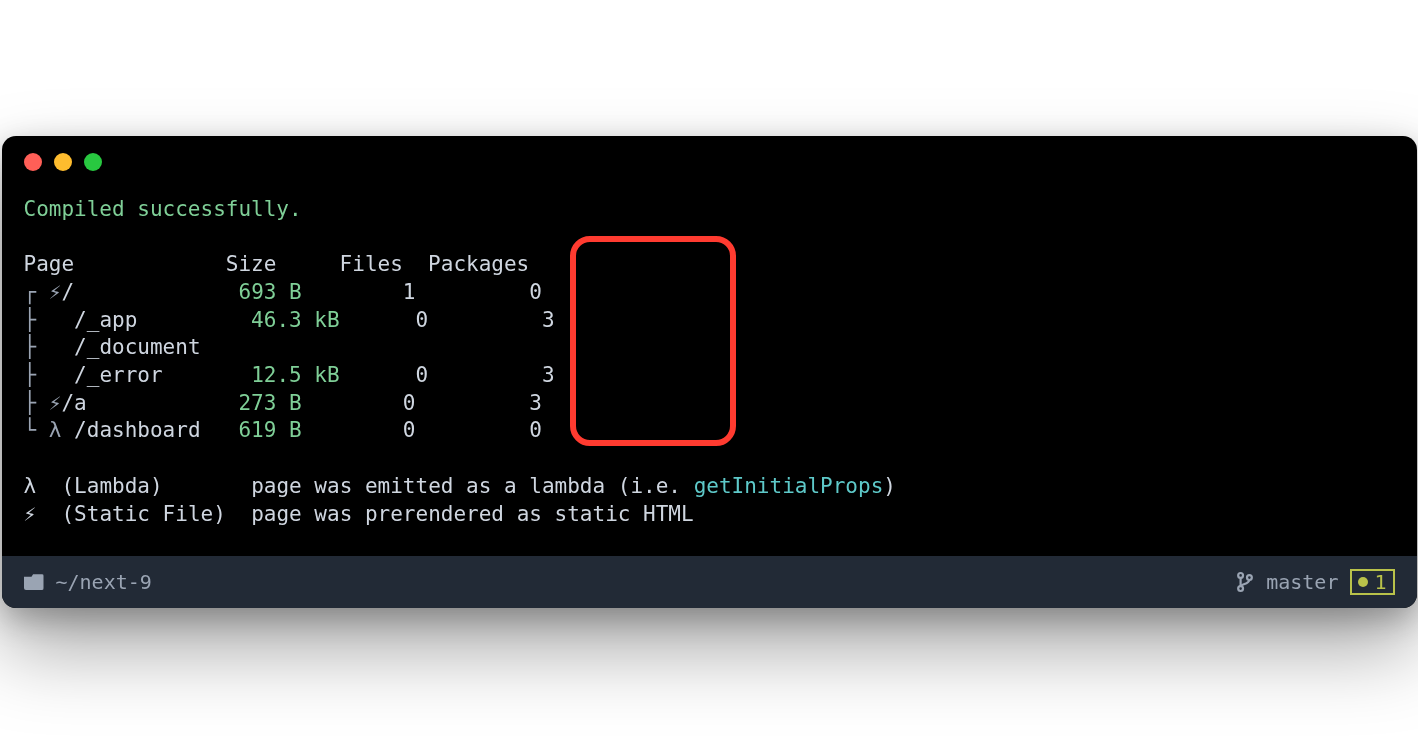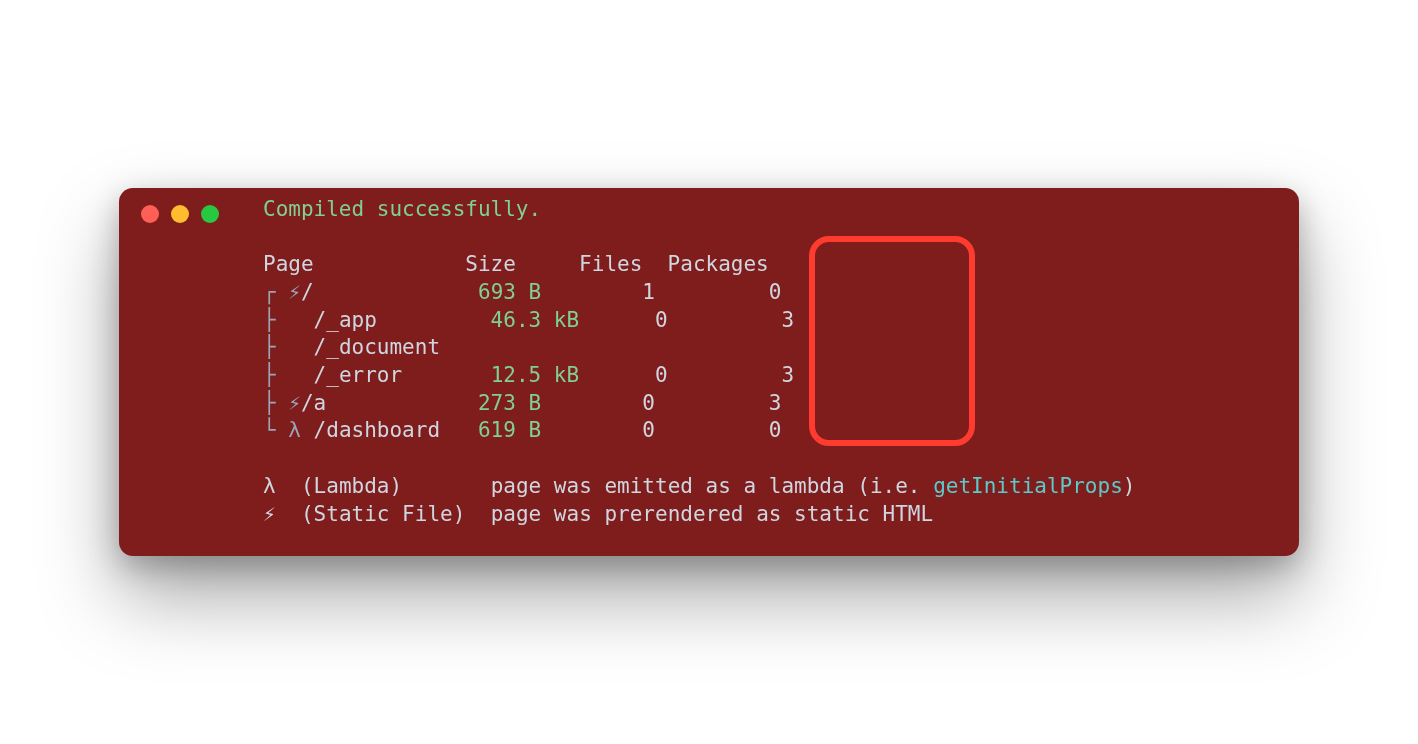--- a/index.html
+++ b/index.html
@@ -6,26 +6,27 @@
   body {
     width: 1418px;
     height: 744px;
     background: #ffffff;
     display: flex;
     align-items: center;
     justify-content: center;
     font-family: ui-monospace, "SF Mono", Menlo, Consolas, monospace;
   }
   .window {
-    width: 1180px;
-    background: #7f1d1d;
+    width: 1415px;
+    background: #000000;
     border-radius: 14px;
     box-shadow: 0 40px 80px rgba(0,0,0,0.35), 0 10px 30px rgba(0,0,0,0.25);
     overflow: hidden;
     display: flex;
+    flex-direction: column;
   }
   .titlebar {
     height: 52px;
     display: flex;
     align-items: center;
     padding: 0 22px;
     gap: 12px;
   }
   .traffic {
     width: 18px; height: 18px; border-radius: 50%;
@@ -106,14 +107,33 @@
 <span><span class="c-dim">├ </span><span class="c-dim"> </span><span class="c-plain"> /_app</span>         <span class="c-green">46.3 kB</span>      <span class="c-plain">0</span>         <span class="c-plain">3</span></span>
 <span><span class="c-dim">├ </span><span class="c-dim"> </span><span class="c-plain"> /_document</span></span>
 <span><span class="c-dim">├ </span><span class="c-dim"> </span><span class="c-plain"> /_error</span>       <span class="c-green">12.5 kB</span>      <span class="c-plain">0</span>         <span class="c-plain">3</span></span>
 <span><span class="c-dim">├ </span><span class="c-dim">⚡</span><span class="c-plain">/a</span>            <span class="c-green">273 B</span>        <span class="c-plain">0</span>         <span class="c-plain">3</span></span>
 <span><span class="c-dim">└ </span><span class="c-dim">λ</span><span class="c-plain"> /dashboard</span>   <span class="c-green">619 B</span>        <span class="c-plain">0</span>         <span class="c-plain">0</span></span>
 
 <span><span class="c-plain">λ</span>  <span class="c-plain">(Lambda)</span>       <span class="c-plain">page was emitted as a lambda (i.e. </span><span class="c-cyanhi">getInitialProps</span><span class="c-plain">)</span></span>
 <span><span class="c-plain">⚡</span>  <span class="c-plain">(Static File)</span>  <span class="c-plain">page was prerendered as static HTML</span></span></pre>
   </div>
 
+  <div class="statusbar">
+    <span class="folder-icon"></span>
+    <span>~/next-9</span>
+    <span class="spacer"></span>
+    <span class="branch-icon">
+      <svg width="18" height="22" viewBox="0 0 16 20" fill="none" stroke="#9aa4b3" stroke-width="2">
+        <circle cx="4" cy="4" r="2.2"></circle>
+          <circle cx="4" cy="16" r="2.2"></circle>
+          <circle cx="12" cy="6" r="2.2"></circle>
+        <path d="M4 6 V14"></path>
+          <path d="M12 8 C12 12 4 12 4 14"></path>
+      </svg>
+    </span>
+    <span>master</span>
+    <span class="sync-box">
+      <span class="sync-dot"></span>
+      <span>1</span>
+    </span>
+  </div>
 
 </div>
 
 </body></html>

